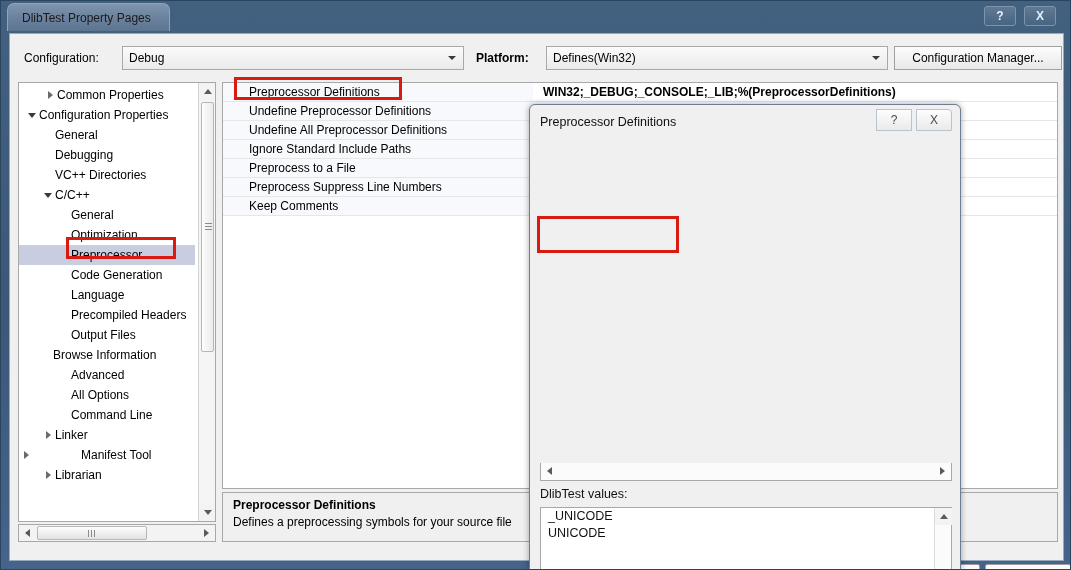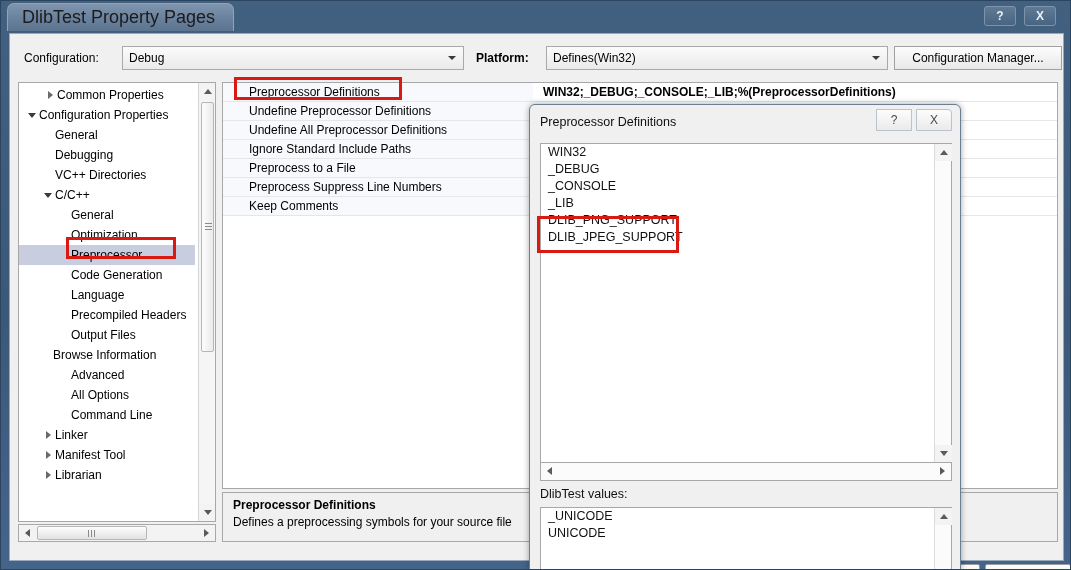--- a/index.html
+++ b/index.html
@@ -26,21 +26,21 @@
   }
   #title-tab {
     position: absolute; left: 6px; top: 2px;
     height: 28px; padding: 0 18px 0 14px;
     display: flex; align-items: center;
     background: linear-gradient(to bottom, #8095ad 0%, #6d84a0 45%, #5b7490 100%);
     border-radius: 7px 7px 0 0;
     border: 1px solid #8fa4bb;
     border-bottom: none;
     color: #1b1b1b;
-    font-size: 18px;
+    font-size: 12px;
     white-space: nowrap;
   }
   .tb-btn {
     position: absolute; top: 5px;
     width: 32px; height: 20px;
     background: linear-gradient(to bottom, rgba(255,255,255,0.16), rgba(255,255,255,0.03));
     border: 1px solid #7c93ad;
     border-radius: 3px;
     color: #eaf0f7;
     font-size: 12px; font-weight: bold;
@@ -435,21 +435,21 @@
           <div class="tnode" style="padding-left: 38px;">
             <span class="tw"></span>
             <span>Command Line</span>
           </div>
           <div class="tnode" style="padding-left: 22px;">
             <span class="tw">
               <span class="tw-collapsed"></span>
             </span>
             <span>Linker</span>
           </div>
-          <div class="tnode" style="padding-left: 22px;">
+          <div class="tnode" style=" gap: 48px;">
             <span class="tw">
               <span class="tw-collapsed"></span>
             </span>
             <span>Manifest Tool</span>
           </div>
           <div class="tnode" style="padding-left: 22px;">
             <span class="tw">
               <span class="tw-collapsed"></span>
             </span>
             <span>Librarian</span>
@@ -525,38 +525,20 @@
     <div id="apply-btn">应用(A)</div>
   </div>
 
   <div id="watermark">http://blog.csdn.net/</div>
 
   <div id="dialog">
     <div id="dlg-title">Preprocessor Definitions</div>
     <div class="dlg-btn" id="dlg-help">?</div>
     <div class="dlg-btn" id="dlg-close">X</div>
 
-    <div id="dlg-list">
-      <div id="dlg-items">
-          <div class="litem">WIN32</div>
-          <div class="litem">_DEBUG</div>
-          <div class="litem">_CONSOLE</div>
-          <div class="litem">_LIB</div>
-          <div class="litem">DLIB_PNG_SUPPORT</div>
-          <div class="litem">DLIB_JPEG_SUPPORT</div>
-        </div>
-      <div id="dlg-list-vsb">
-        <div class="sb-arrow sb-up">
-            <span class="arr-u"></span>
-          </div>
-        <div class="sb-arrow sb-down">
-            <span class="arr-d"></span>
-          </div>
-      </div>
-    </div>
 
     <div id="dlg-list-hsb">
       <div class="hsb-arrow" style="left:0">
           <span class="arr-l"></span>
         </div>
       <div class="hsb-arrow" style="right:0">
           <span class="arr-r"></span>
         </div>
     </div>
 

